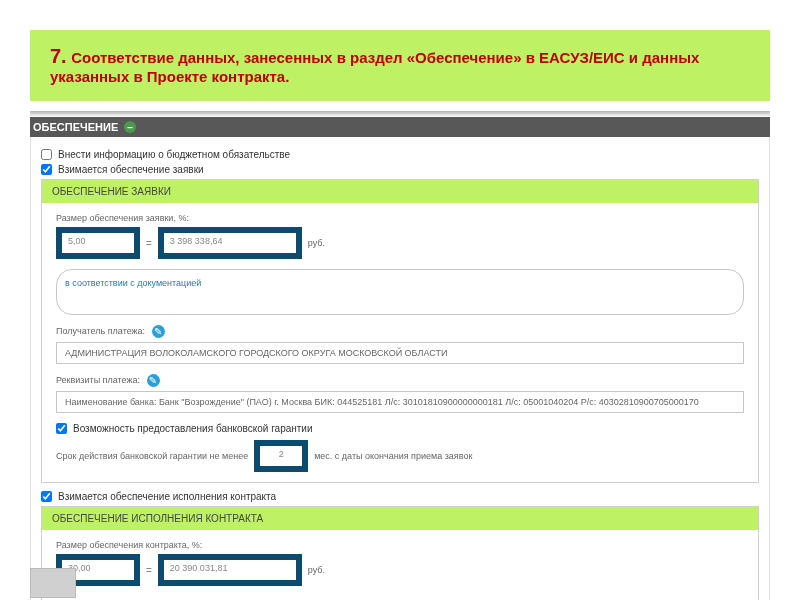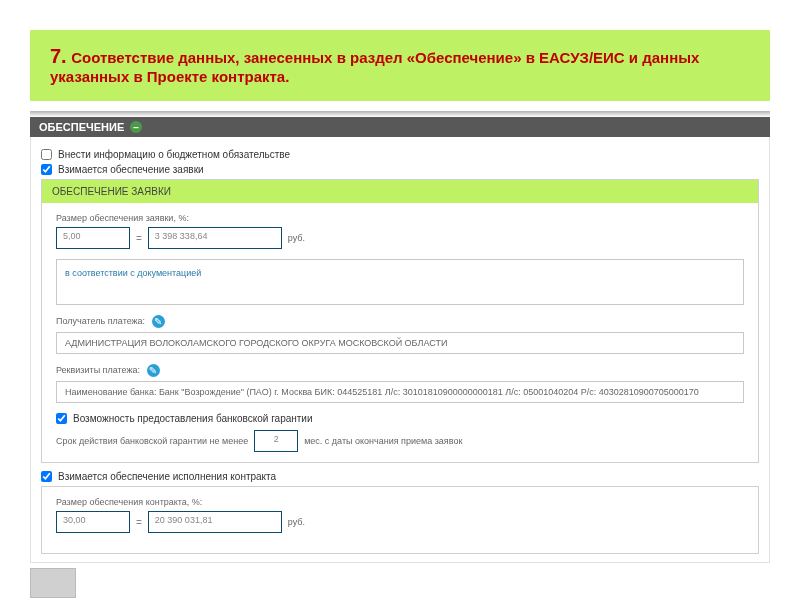--- a/index.html
+++ b/index.html
@@ -32,21 +32,21 @@
   .shadow-bar {
     height: 6px;
     background: linear-gradient(to bottom, rgba(0,0,0,0.3), rgba(0,0,0,0));
     margin-bottom: 0;
   }
   .section-dark {
     background: #585858;
     color: #fff;
     font-weight: bold;
     font-size: 11px;
-    padding: 4px 9px;
+    padding: 4px 3px;
     display: flex;
     align-items: center;
   }
   .collapse-icon {
     background: #4a9a4a;
     width: 12px;
     height: 12px;
     border-radius: 50%;
     margin-left: 6px;
     display: inline-flex;
@@ -94,21 +94,21 @@
     color: #666;
     margin-bottom: 4px;
   }
   .inline-fields {
     display: flex;
     align-items: center;
     gap: 6px;
     margin-bottom: 10px;
   }
   .input {
-    border: 1px solid #0c4a6e;
+    border: 6px solid #0c4a6e;
     background: #fff;
     padding: 3px 6px;
     font-size: 9px;
     color: #888;
     height: 14px;
     box-sizing: content-box;
   }
   .input.small { width: 60px; }
   .input.med   { width: 120px; }
   .eq-sign {
@@ -194,21 +194,21 @@
       <div class="sub-header">ОБЕСПЕЧЕНИЕ ЗАЯВКИ</div>
       <div class="sub-body">
         <div class="field-label">Размер обеспечения заявки, %:</div>
         <div class="inline-fields">
           <div class="input small">5,00</div>
           <span class="eq-sign">=</span>
           <div class="input med">3 398 338,64</div>
           <span class="unit">руб.</span>
         </div>
 
-        <div class="readonly-box" style="padding:8px; height:28px;">
+        <div class="readonly-box" style="padding:8px; height:28px;border-radius:16px;">
           <span style="color:#2a7aaa;">в соответствии с документацией</span>
         </div>
 
         <div class="field-label">
           <span>Получатель платежа:</span>
           <span class="blue-circle">✎</span>
         </div>
         <div class="readonly-box">АДМИНИСТРАЦИЯ ВОЛОКОЛАМСКОГО ГОРОДСКОГО ОКРУГА МОСКОВСКОЙ ОБЛАСТИ</div>
 
         <div class="field-label">
@@ -228,20 +228,21 @@
         </div>
       </div>
     </div>
 
     <div class="cb-row" style="margin-top:8px;">
       <input type="checkbox" checked="" style="">
       <span>Взимается обеспечение исполнения контракта</span>
     </div>
 
     <div class="sub-panel">
+      <div class="sub-header">ОБЕСПЕЧЕНИЕ ИСПОЛНЕНИЯ КОНТРАКТА</div>
       <div class="sub-body">
         <div class="field-label">Размер обеспечения контракта, %:</div>
         <div class="inline-fields">
           <div class="input small">30,00</div>
           <span class="eq-sign">=</span>
           <div class="input med">20 390 031,81</div>
           <span class="unit">руб.</span>
         </div>
       </div>
     </div>

